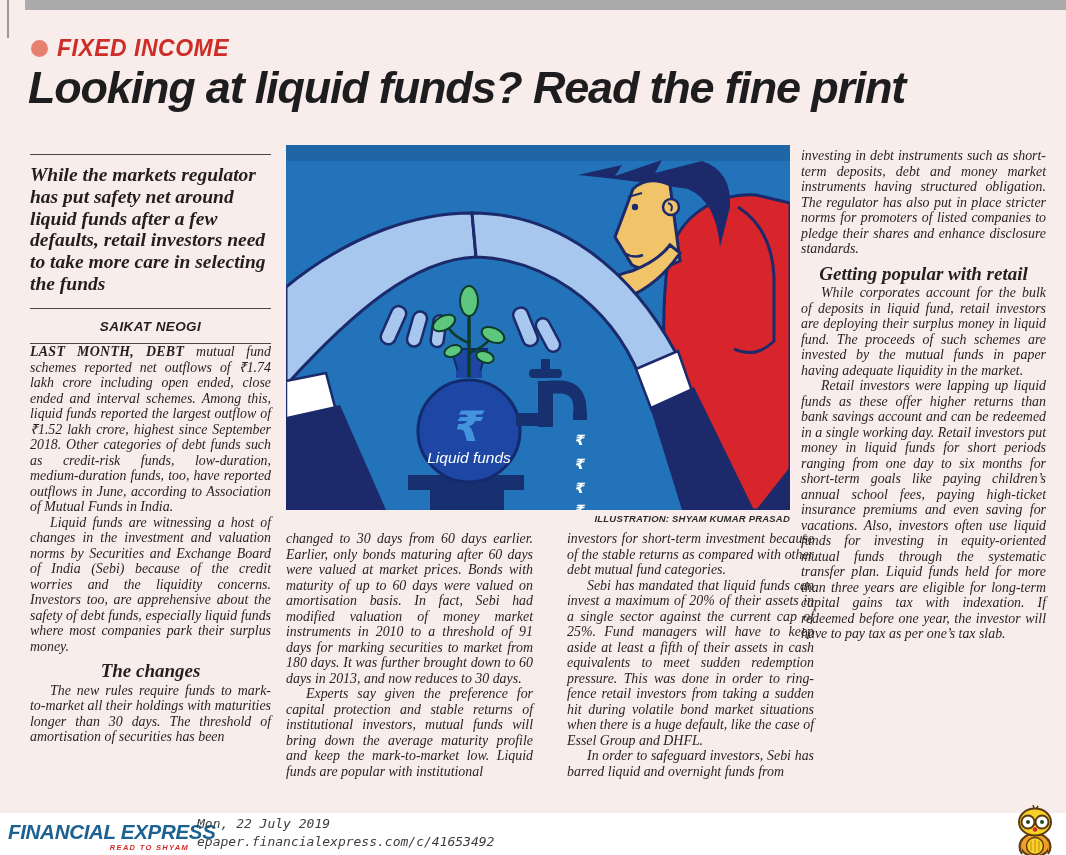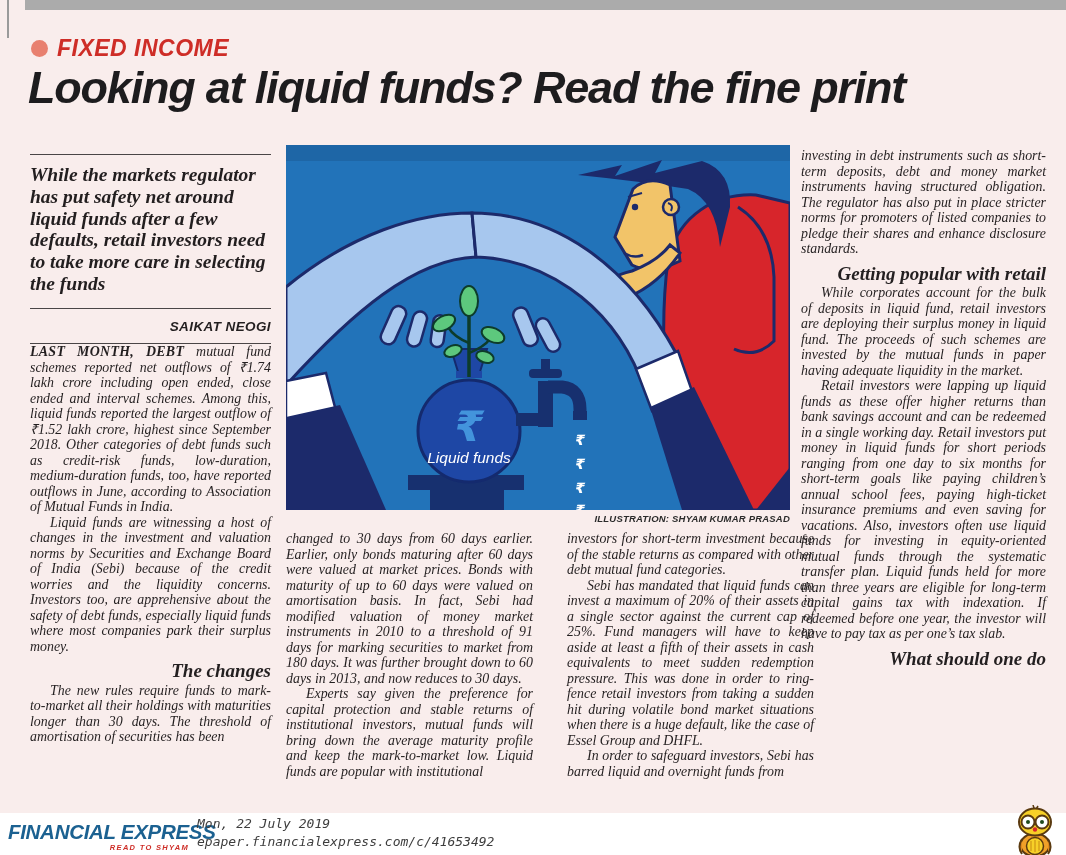--- a/index.html
+++ b/index.html
@@ -20,27 +20,27 @@
   .col{position:absolute;font-size:13.9px;line-height:15.5px;text-align:justify;}
   .col1{left:30px;top:154px;width:241px;}
   .col2{left:286px;top:531px;width:247px;}
   .col3{left:567px;top:531px;width:247px;}
   .col4{left:801px;top:148px;width:245px;}
 
   .rule{border:0;border-top:1.5px solid #4a4546;margin:0;}
   .standfirst{font-size:19.5px;line-height:21.8px;font-weight:700;text-align:left;
               padding:9px 0 13px;color:#221e1f;}
   .byline{font-family:"Liberation Sans",sans-serif;font-weight:700;font-size:13.5px;
-          letter-spacing:.4px;padding:10px 0 9px;text-align:right;}
+          letter-spacing:.4px;padding:10px 0 9px;text-align:center;}
   .body-start{margin-top:13px;}
   p.body{margin:0;}
   p.indent{text-indent:20px;}
   .lead{font-weight:700;letter-spacing:.3px;}
   .subhead{font-family:"Liberation Serif",serif;font-size:19px;font-weight:700;
-           margin:9px 0 4px;text-align:right;}
+           margin:9px 0 4px;text-align:center;}
 
   .illus{position:absolute;left:286px;top:145px;width:504px;height:365px;}
   .credit{position:absolute;left:286px;top:513px;width:504px;text-align:right;
           font-family:"Liberation Sans",sans-serif;font-size:9.5px;font-weight:700;
           letter-spacing:.2px;color:#2b2b2b;}
 
   .footer{position:absolute;left:0;right:0;top:813px;height:42px;background:#ffffff;}
   .brand{position:absolute;left:8px;top:7px;width:181px;}
   .brand-name{font-family:"Liberation Sans",sans-serif;font-weight:700;font-size:20.5px;
               color:#1b6191;letter-spacing:-.3px;white-space:nowrap;}
@@ -164,21 +164,20 @@
     <p class="body">investors for short-term investment because of the stable returns as compared with other debt mutual fund categories.</p>
     <p class="body indent">Sebi has mandated that liquid funds can invest a maximum of 20% of their assets in a single sector against the current cap of 25%. Fund managers will have to keep aside at least a fifth of their assets in cash equivalents to meet sudden redemption pressure. This was done in order to ring-fence retail investors from taking a sudden hit during volatile bond market situations when there is a huge default, like the case of Essel Group and DHFL.</p>
     <p class="body indent">In order to safeguard investors, Sebi has barred liquid and overnight funds from</p>
   </div>
 
   <div class="col col4">
     <p class="body">investing in debt instruments such as short-term deposits, debt and money market instruments having structured obligation. The regulator has also put in place stricter norms for promoters of listed companies to pledge their shares and enhance disclosure standards.</p>
     <h3 class="subhead">Getting popular with retail</h3>
     <p class="body indent">While corporates account for the bulk of deposits in liquid fund, retail investors are deploying their surplus money in liquid fund. The proceeds of such schemes are invested by the mutual funds in paper having adequate liquidity in the market.</p>
     <p class="body indent">Retail investors were lapping up liquid funds as these offer higher returns than bank savings account and can be redeemed in a single working day. Retail investors put money in liquid funds for short periods ranging from one day to six months for short-term goals like paying children’s annual school fees, paying high-ticket insurance premiums and even saving for vacations. Also, investors often use liquid funds for investing in equity-oriented mutual funds through the systematic transfer plan. Liquid funds held for more than three years are eligible for long-term capital gains tax with indexation. If redeemed before one year, the investor will have to pay tax as per one’s tax slab.</p>
-    <h3 class="subhead">What should one do</h3>
   </div>
 
   <div class="footer">
     <div class="brand">
       <div class="brand-name">FINANCIAL EXPRESS</div>
       <div class="brand-tag">READ TO SHYAM</div>
     </div>
     <div class="meta">
       <div>Mon, 22 July 2019</div>
       <div>epaper.financialexpress.com/c/41653492</div>

